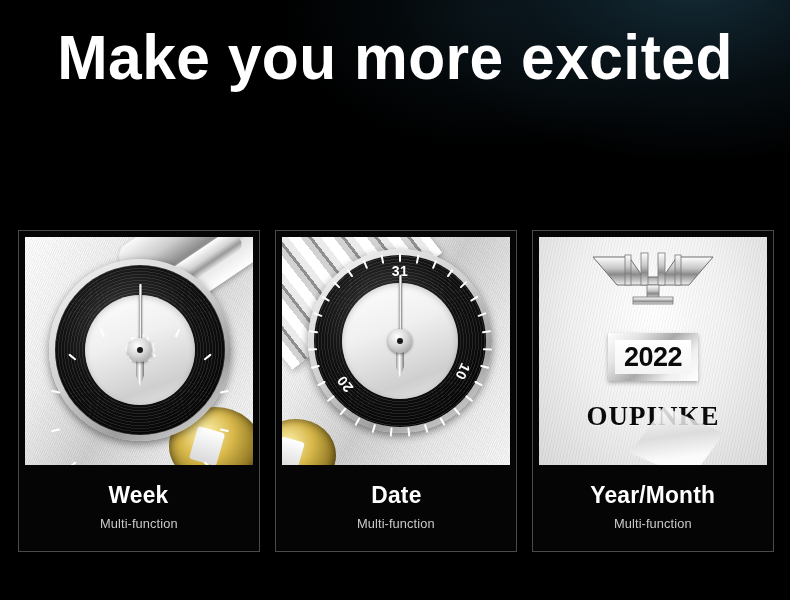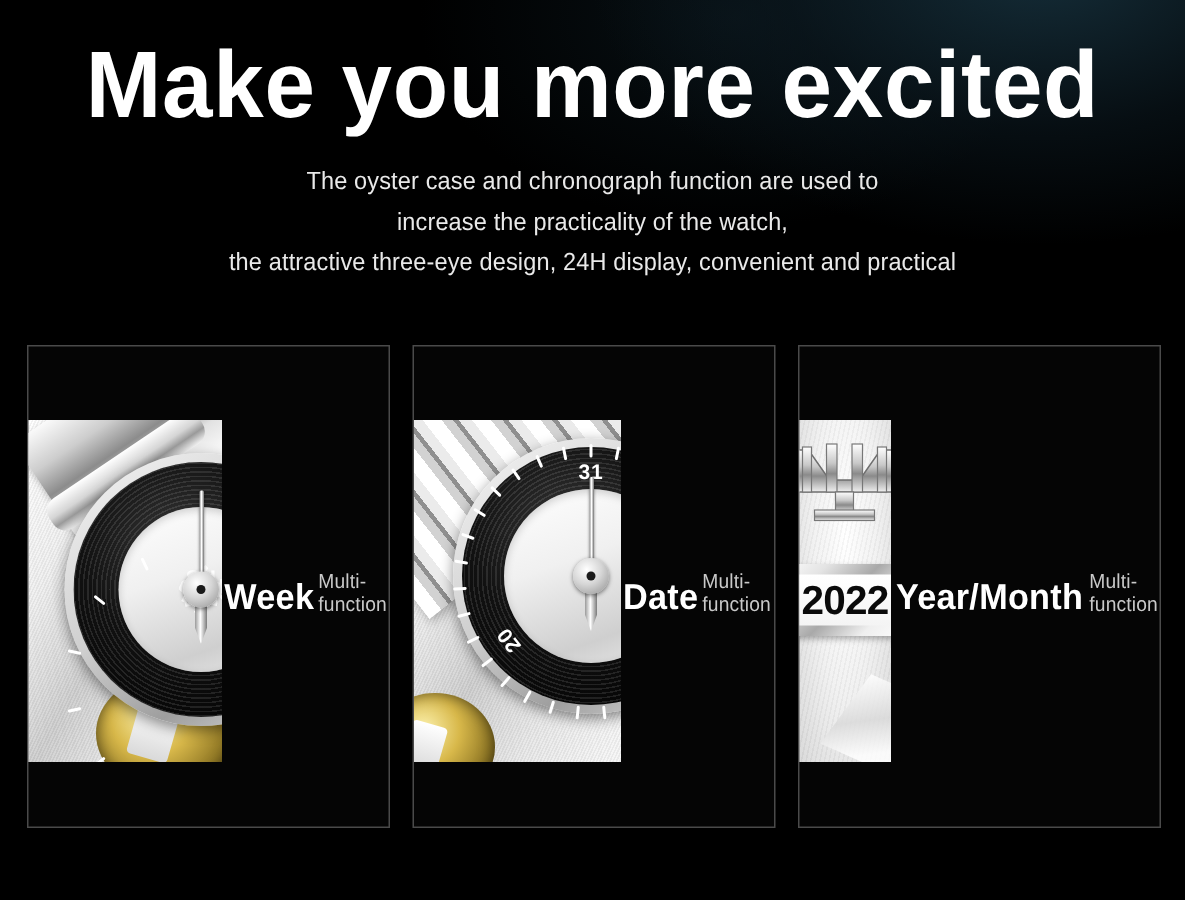--- a/index.html
+++ b/index.html
@@ -47,21 +47,21 @@
   .panels{
     position:absolute;left:18px;top:230px;
     width:756px;height:322px;
     display:flex;justify-content:space-between;
   }
   .panel{
     width:242px;height:322px;
     border:1px solid #4a4a4a;
     box-sizing:border-box;
     background:#050505;
-    display:flex;flex-direction:row;align-items:center;
+    display:flex;flex-direction:column;align-items:center;
   }
   .panel-img{
     width:228px;height:228px;
     margin-top:6px;
     position:relative;overflow:hidden;
     background:#d9d9d9;
   }
   .cap{
     color:#ffffff;font-size:24px;font-weight:700;
     margin-top:16px;letter-spacing:0.2px;
@@ -215,25 +215,20 @@
     opacity:.85;
   }
 </style>
 </head>
 <body>
 
 <div class="stage">
 
   <div class="headline">Make you more excited</div>
 
-  <div class="subhead">
-    <div>The oyster case and chronograph function are used to</div>
-    <div>increase the practicality of the watch,</div>
-    <div>the attractive three-eye design, 24H display, convenient and practical</div>
-  </div>
 
   <div class="panels">
 
     <div class="panel">
       <div class="panel-img">
         <div class="plate"></div>
         <div class="bracelet-1"></div>
         <div class="bracelet-2"></div>
         <div class="gold"></div>
 
@@ -350,20 +345,21 @@
               <rect x="44" y="46" width="40" height="7" fill="url(#sil)" stroke="#777" stroke-width="0.8"></rect>
             </svg>
           </div>
 
           <div class="win-row">
             <div class="win">
               <span>2022</span>
             </div>
           </div>
 
+          <div class="brand">OUPINKE</div>
           <div class="crown-shine"></div>
         </div>
       </div>
       <div class="cap">Year/Month</div>
       <div class="sub">Multi-function</div>
     </div>
 
   </div>
 </div>
 

